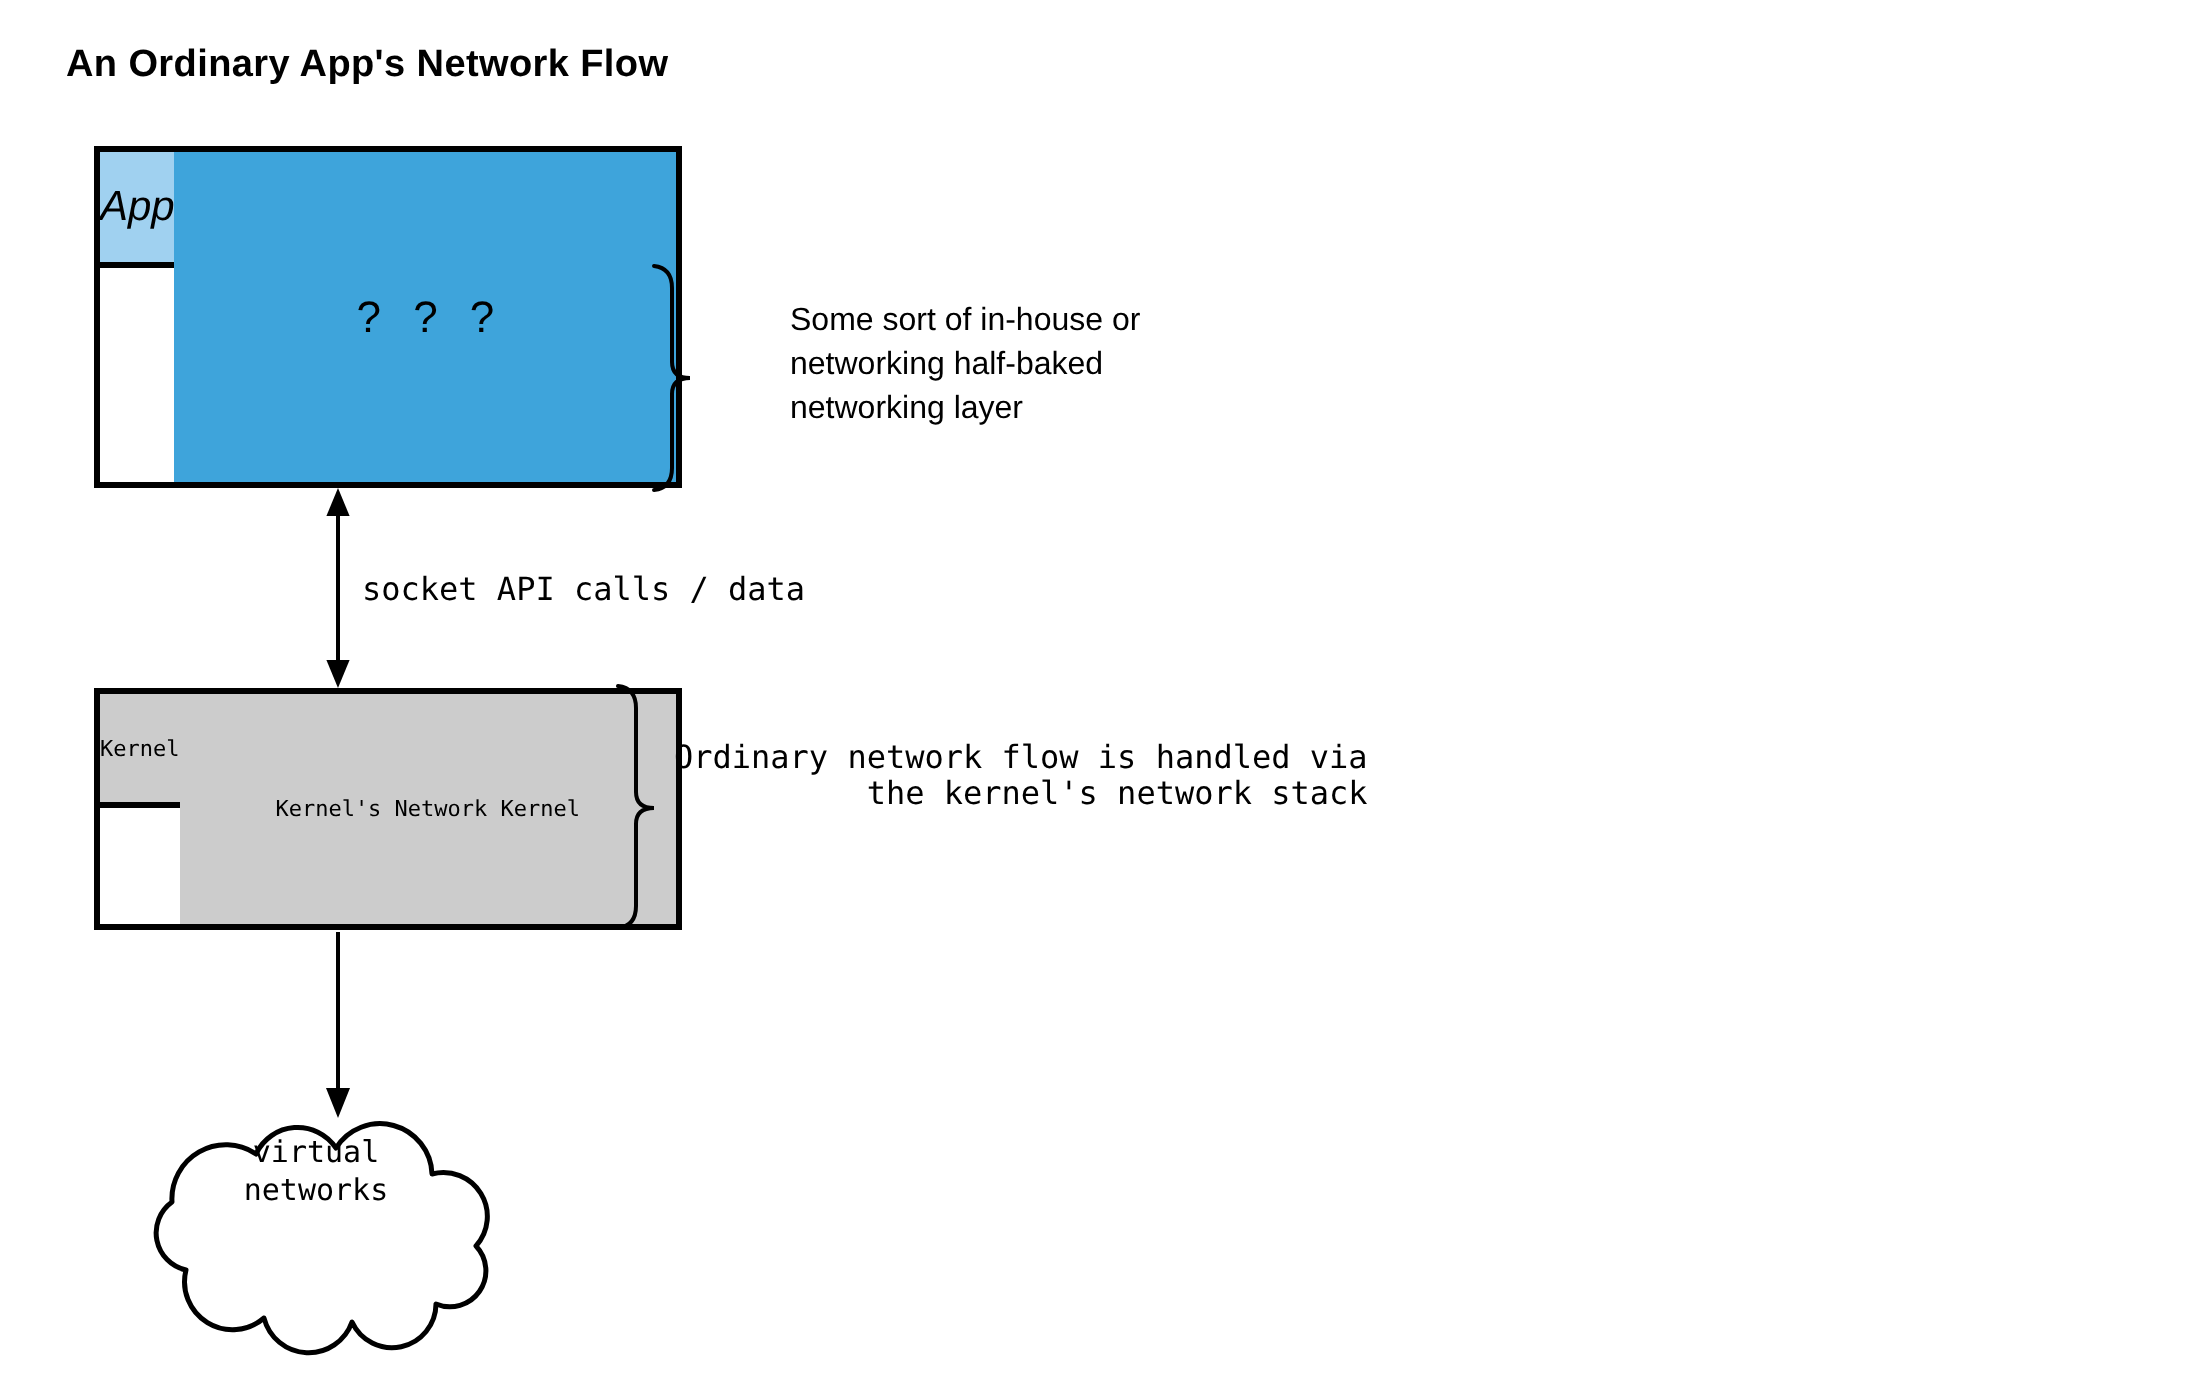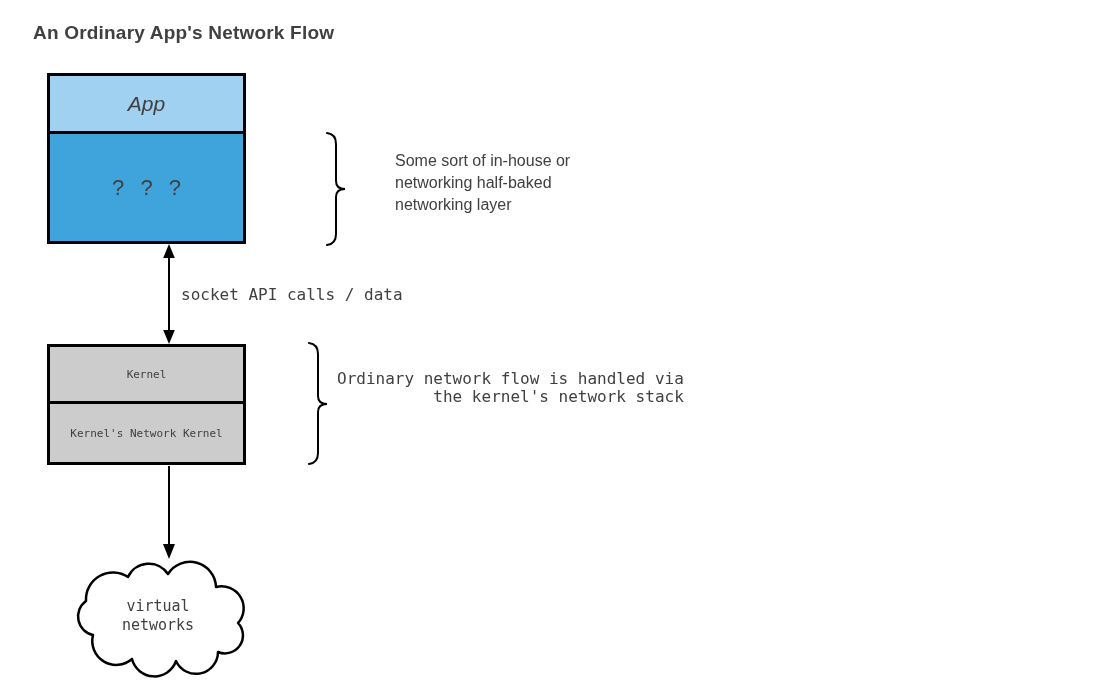--- a/index.html
+++ b/index.html
@@ -4,38 +4,38 @@
 <style>
   * { margin: 0; padding: 0; box-sizing: border-box; }
   body { background: #ffffff; }
   .canvas {
     position: relative;
     width: 1106px;
     height: 696px;
     background: #ffffff;
     overflow: hidden;
     font-family: "Liberation Sans", sans-serif;
-    color: #404040;
+    color: #000000;
     border-radius: 32px;
   }
   .abs { position: absolute; }
 
   .diagram-title {
     left: 33px; top: 22px;
     font-size: 19px;
     font-weight: bold;
     letter-spacing: 0.2px;
   }
 
   .stack-box {
     left: 47px;
-    width: 199px;
+    width: 294px;
     border: 3px solid #000000;
     display: flex;
-    flex-direction: column;
+    flex-direction: row;
   }
   #app-box { top: 73px; height: 171px; }
   #kernel-box { top: 344px; height: 121px; }
 
   .layer {
     display: flex;
     align-items: center;
     justify-content: center;
   }
   .layer.divided { border-bottom: 3px solid #000000; }
@@ -71,21 +71,21 @@
     left: 181px; top: 285px;
     font-size: 16px;
   }
   #kernel-annotation {
     left: 337px; top: 370px;
     font-size: 16px;
     line-height: 18px;
     text-align: right;
   }
   #cloud-label {
-    left: 68px; top: 597px;
+    left: 68px; top: 567px;
     width: 180px;
     text-align: center;
     font-size: 15px;
     line-height: 19px;
   }
 </style>
 </head>
 <body>
 
 <div class="canvas">

